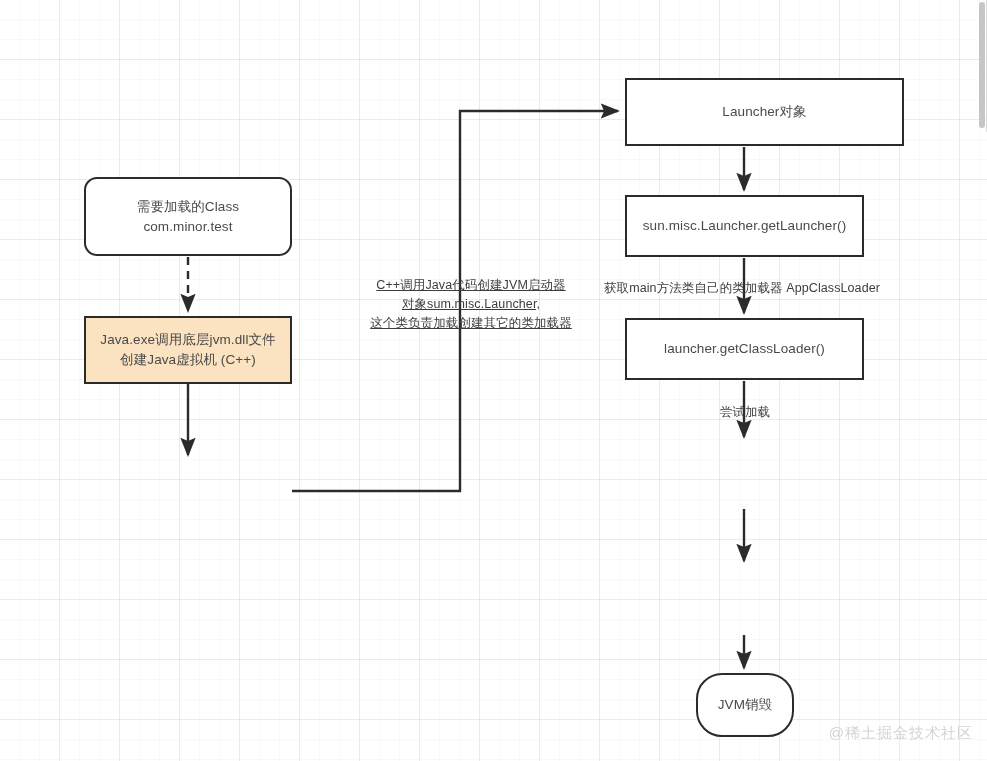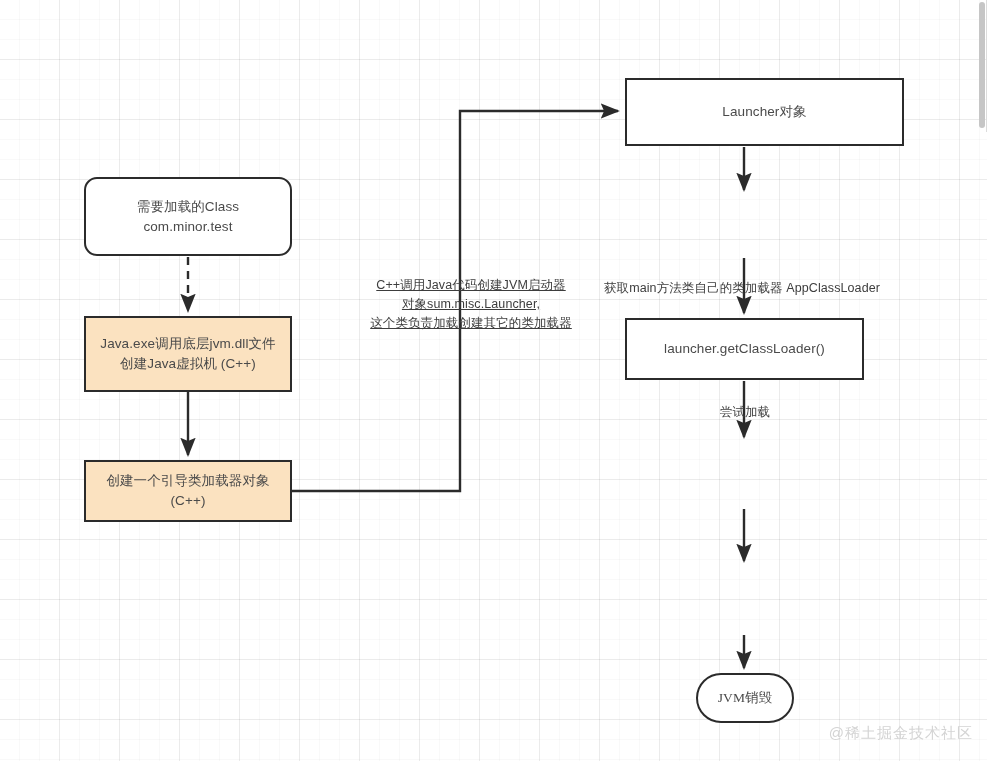--- a/index.html
+++ b/index.html
@@ -128,42 +128,41 @@
     <line x1="744" y1="509" x2="744" y2="561" stroke="#2b2b2b" stroke-width="2.4" marker-end="url(#arrowhead)"></line>
 
     <line x1="744" y1="635" x2="744" y2="668" stroke="#2b2b2b" stroke-width="2.4" marker-end="url(#arrowhead)"></line>
   </svg>
 
   <div class="node" style="left:84px; top:177px; width:208px; height:79px;border-radius:13px;">
     <span>需要加载的Class
 com.minor.test</span>
   </div>
 
-  <div class="node fill-orange" style="left:84px; top:316px; width:208px; height:76px;">
+  <div class="node fill-orange" style="left:84px; top:316px; width:208px; height:68px;">
     <span>Java.exe调用底层jvm.dll文件
 创建Java虚拟机 (C++)</span>
   </div>
 
-  <div class="node fill-orange" style="left:84px; top:460px; width:208px; height:62px;">
-    <span>创建一个引导类加载器对象
-(C++)</span>
-  </div>
 
   <div class="node" style="left:625px; top:78px; width:279px; height:68px;">
     <span>Launcher对象</span>
   </div>
 
+  <div class="node" style="left:625px; top:195px; width:239px; height:62px;">
+    <span>sun.misc.Launcher.getLauncher()</span>
+  </div>
 
   <div class="node" style="left:625px; top:318px; width:239px; height:62px;">
     <span>launcher.getClassLoader()</span>
   </div>
 
 
 
-  <div class="node stadium" style="left:696px; top:673px; width:98px; height:50px;font-family:Liberation Serif, serif;">
+  <div class="node stadium" style="left:696px; top:673px; width:98px; height:64px;">
     <span>JVM销毁</span>
   </div>
 
   <div class="edge-label" style="left:352px; top:276px; width:238px;text-decoration:underline;">C++调用Java代码创建JVM启动器
 对象sum.misc.Launcher,
 这个类负责加载创建其它的类加载器</div>
 
   <div class="edge-label" style="left:592px; top:279px; width:300px;">获取main方法类自己的类加载器 AppClassLoader</div>
 
   <div class="edge-label" style="left:705px; top:403px; width:80px;">尝试加载</div>

